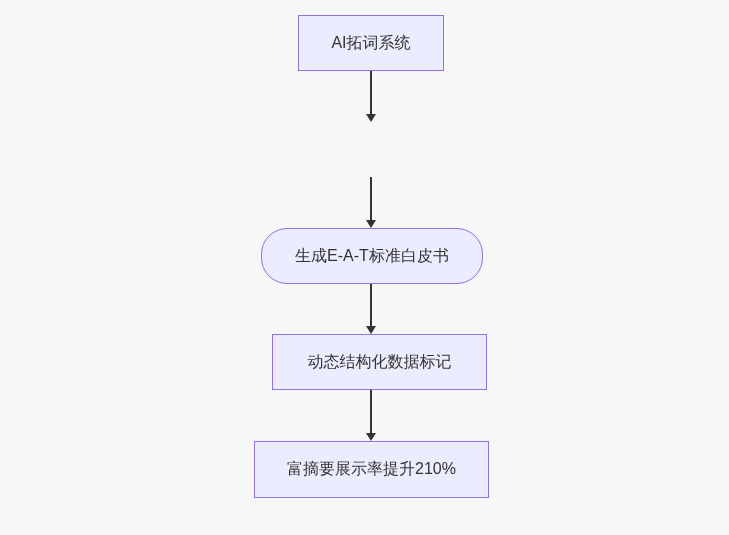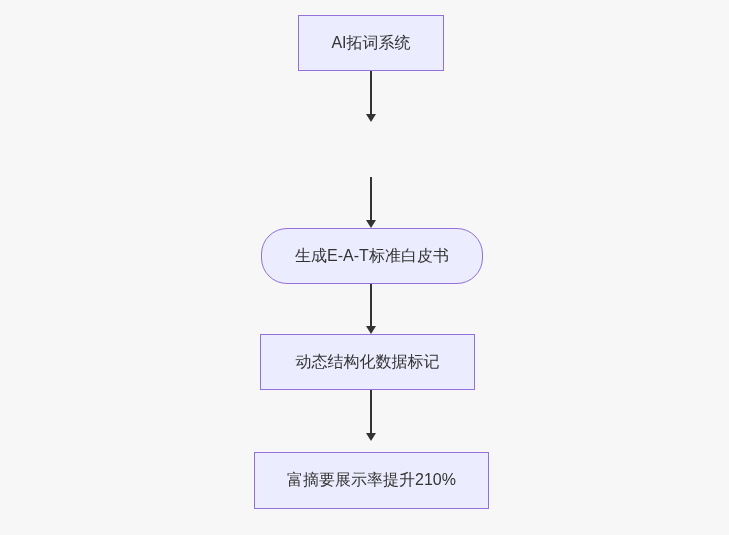--- a/index.html
+++ b/index.html
@@ -23,22 +23,22 @@
     align-items: center;
     justify-content: center;
     color: #333333;
     font-size: 16px;
     text-align: center;
     white-space: nowrap;
   }
   .n1 { left: 298px; top: 15px;  width: 146px; height: 56px; }
   .n2 { left: 275px; top: 122px; width: 193px; height: 55px; }
   .n3 { left: 261px; top: 228px; width: 222px; height: 56px; border-radius: 26px; }
-  .n4 { left: 260px; top: 334px; width: 215px; height: 56px; }
-  .n5 { left: 254px; top: 452px; width: 235px; height: 57px; }
+  .n4 { left: 272px; top: 334px; width: 215px; height: 56px; }
+  .n5 { left: 254px; top: 441px; width: 235px; height: 57px; }
 
   .arrow {
     position: absolute;
     left: 365px;
     width: 12px;
   }
   .a1 { top: 71px;  height: 51px; }
   .a2 { top: 177px; height: 51px; }
   .a3 { top: 284px; height: 50px; }
   .a4 { top: 390px; height: 51px; }

